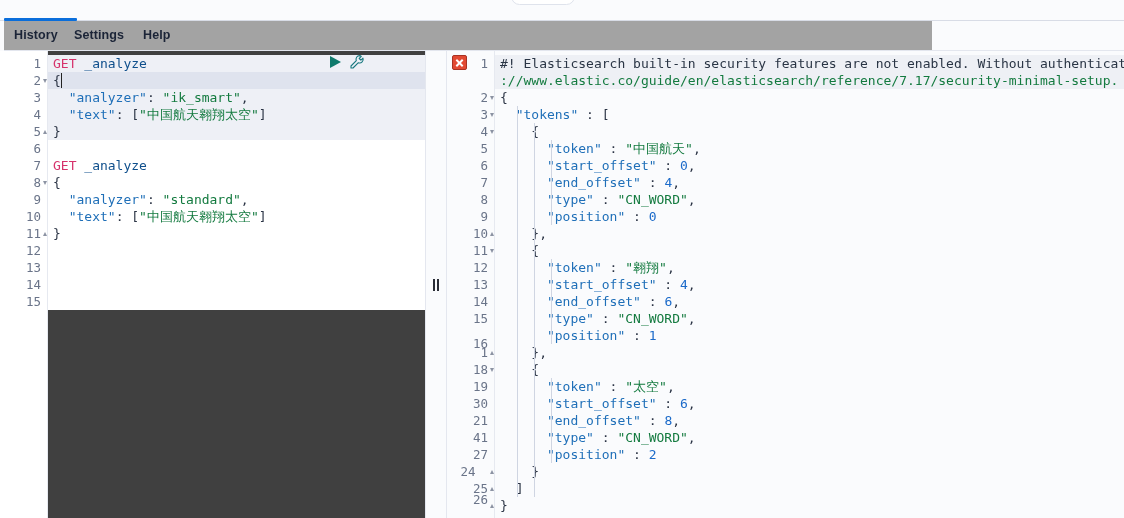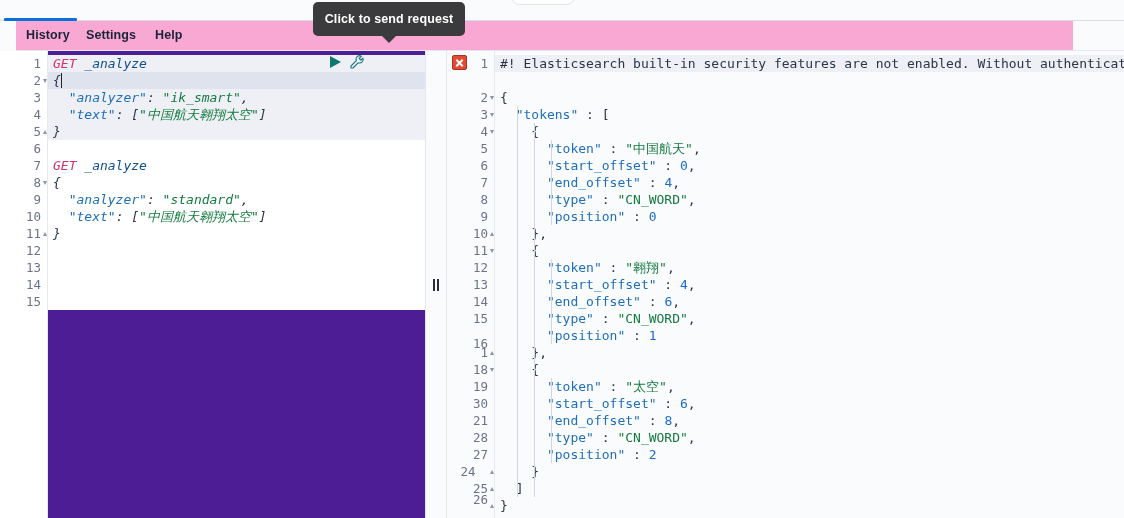--- a/index.html
+++ b/index.html
@@ -30,22 +30,22 @@
     position: absolute; left: 4px; bottom: 0px; width: 73px; height: 3px;
     background: #0a6edb; border-radius: 1px;
   }
   .ghost-pill {
     position: absolute; left: 511px; top: -12px; width: 64px; height: 17px;
     border: 1px solid #dfe3ec; border-radius: 9px; background: #fff;
   }
 
   
   .menubar {
-    position: absolute; left: 16px; top: 21px; width: 1057px; height: 30px;
-    background: #f9a8d4;
+    position: absolute; left: 4px; top: 21px; width: 928px; height: 30px;
+    background: #a3a3a3;
   }
   .menubar .mhair {
     position: absolute; left: 0; bottom: 0; width: 1124px; height: 1px;
     background: #e3e6ee;
   }
   .menu-item {
     position: absolute; top: 7px;
     font-size: 12.5px; font-weight: bold; color: #1b2437;
     letter-spacing: .1px; cursor: pointer; white-space: nowrap;
   }
@@ -89,21 +89,21 @@
 
   .left-rail {
     position: absolute; left: 0; top: 0; bottom: 0; width: 1px; background: #e6e9f0;
   }
 
   .code {
     position: absolute; left: 48px; top: 0; right: 0; bottom: 0;
     font-family: "DejaVu Sans Mono", "Liberation Mono", monospace;
     font-size: 13px;
   }
-  .pane-left .code { background: #4c1d95; font-style: italic; }
+  .pane-left .code { background: #404040; }
   .pane-right .code { background: #fafbfd; }
 
   .ln {
     position: absolute; right: 7px; width: 40px;
     text-align: right;
     font-family: "DejaVu Sans Mono", "Liberation Mono", monospace;
     font-size: 12.5px; color: #6a7489;
     height: 17px; line-height: 17px;
   }
   .fold {
@@ -197,24 +197,20 @@
     <div class="tab-underline"></div>
   </div>
 
   <div class="menubar">
     <div class="menu-item m0">History</div>
     <div class="menu-item m1">Settings</div>
     <div class="menu-item m2">Help</div>
     <div class="mhair"></div>
   </div>
 
-  <div class="tooltip">
-    <span>Click to send request</span>
-    <span class="arrow"></span>
-  </div>
 
   <div class="pane pane-left">
     <div class="left-rail"></div>
     <div class="gutter">
       <div class="gutter-edge"></div>
     <div class="ln" style="top: 4px;">1</div>
         <div class="ln" style="top: 21px;">2</div>
         <div class="fold" style="top: 21px;">▾</div>
         <div class="ln" style="top: 38px;">3</div>
         <div class="ln" style="top: 55px;">4</div>
@@ -291,32 +287,33 @@
         <div class="ln" style="top: 242px;">14</div>
         <div class="ln" style="top: 259px;">15</div>
         <div class="ln" style="top: 284px;">16</div>
         <div class="ln" style="top: 293px;">1</div>
         <div class="fold" style="top: 293px;">▴</div>
         <div class="ln" style="top: 310px; padding-left: 8px;">18</div>
         <div class="fold" style="top: 310px;">▾</div>
         <div class="ln" style="top: 327px; text-align: right;">19</div>
         <div class="ln" style="top: 344px;">30</div>
         <div class="ln" style="top: 361px;">21</div>
-        <div class="ln" style="top: 378px;">28</div>
+        <div class="ln" style="top: 378px;">41</div>
         <div class="ln" style="top: 395px;">27</div>
         <div class="ln" style="top: 412px; text-align: center;">24</div>
         <div class="fold" style="top: 412px;">▴</div>
         <div class="ln" style="top: 429px;">25</div>
         <div class="fold" style="top: 429px;">▴</div>
         <div class="ln" style="top: 440px;">26</div>
         <div class="fold" style="top: 446px;">▴</div>
       </div>
     <div class="err-marker"></div>
     <div class="code" id="right-code">
         <div class="row hl-resp" style="top: 4px;"><span class="txt"><span class="t-warn">#! Elasticsearch built-in security features are not enabled. Without authenticati</span></span></div>
+        <div class="row hl-resp" style="top: 21px;"><span class="txt"><span class="t-link">://www.elastic.co/guide/en/elasticsearch/reference/7.17/security-minimal-setup.</span></span></div>
         <div class="row " style="top: 38px;"><span class="txt"><span class="t-punc">{</span></span></div>
         <div class="row " style="top: 55px;"><span class="txt"><span class="t-key">  "tokens"</span><span class="t-punc"> : [</span></span></div>
         <div class="row " style="top: 72px;"><span class="txt"><span class="t-punc">    {</span></span></div>
         <div class="row " style="top: 89px;"><span class="txt"><span class="t-key">      "token"</span><span class="t-punc"> : </span><span class="t-str">"中国航天"</span><span class="t-punc">,</span></span></div>
         <div class="row " style="top: 106px;"><span class="txt"><span class="t-key">      "start_offset"</span><span class="t-punc"> : </span><span class="t-num">0</span><span class="t-punc">,</span></span></div>
         <div class="row " style="top: 123px;"><span class="txt"><span class="t-key">      "end_offset"</span><span class="t-punc"> : </span><span class="t-num">4</span><span class="t-punc">,</span></span></div>
         <div class="row " style="top: 140px;"><span class="txt"><span class="t-key">      "type"</span><span class="t-punc"> : </span><span class="t-str">"CN_WORD"</span><span class="t-punc">,</span></span></div>
         <div class="row " style="top: 157px;"><span class="txt"><span class="t-key">      "position"</span><span class="t-punc"> : </span><span class="t-num">0</span></span></div>
         <div class="row " style="top: 174px;"><span class="txt"><span class="t-punc">    },</span></span></div>
         <div class="row " style="top: 191px;"><span class="txt"><span class="t-punc">    {</span></span></div>

